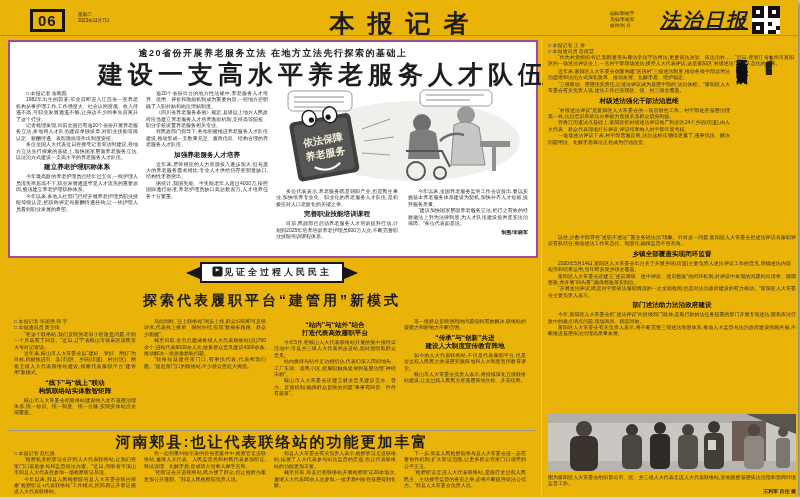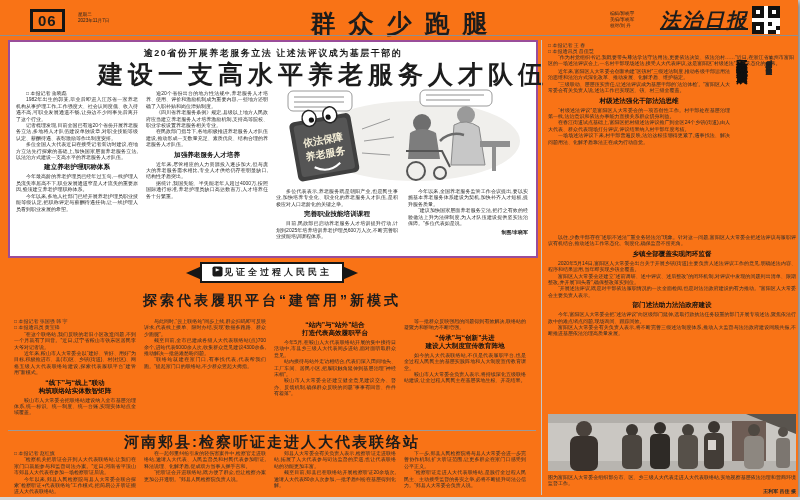--- a/index.html
+++ b/index.html
@@ -1,16 +1,16 @@
 <!DOCTYPE html>
 <html><head>
 <meta charset="utf-8">
 <style>
   html,body{margin:0;padding:0;background:#d6d6d6;}
-  #page{position:relative;width:798px;height:497px;background:#f97316;overflow:hidden;
+  #page{position:relative;width:798px;height:497px;background:#eab308;overflow:hidden;
         font-family:"Liberation Sans",sans-serif;color:#1c1c1c;box-shadow:2px 2px 5px rgba(0,0,0,.45);}
   .abs{position:absolute;}
   
   #hdr-num{left:30px;top:9px;border:3px solid #141414;font-weight:bold;font-size:15px;padding:0 5px;letter-spacing:1px;}
   #hdr-date{left:78px;top:12px;font-size:4.6px;line-height:6px;color:#222;}
   #hdr-title{left:249px;top:7px;width:300px;text-align:center;font-size:25px;font-weight:900;letter-spacing:13px;text-indent:13px;}
   #hdr-staff{left:610px;top:11px;font-size:4.6px;line-height:6px;color:#222;}
   #hdr-paper{left:660px;top:7px;font-size:20px;font-weight:bold;font-family:"DejaVu Serif",serif;font-style:italic;letter-spacing:2px;text-decoration:underline;}
   #hdr-rule{left:0;top:35px;width:798px;height:1px;background:#8f8f8f;}
   
@@ -60,21 +60,21 @@
 </head>
 <body>
 
 <div id="page">
 
   <div class="abs" id="hdr-num">06</div>
   <div class="abs" id="hdr-date">
     <div>星期二</div>
     <div>2023年11月7日</div>
   </div>
-  <div class="abs" id="hdr-title">群众少跑腿</div>
+  <div class="abs" id="hdr-title">本报记者</div>
   <div class="abs" id="hdr-staff">
     <div>编辑/郭晓宇</div>
     <div>美编/李晓军</div>
     <div>校对/刘 丹</div>
   </div>
   <div class="abs" id="hdr-paper">法治日报</div>
   <div class="abs" style="left:752px;top:6px;">
     <svg width="28" height="28" viewBox="0 0 7 7" shape-rendering="crispEdges">
       <rect width="7" height="7" fill="#fff"></rect>
       <path fill="#111" d="M0 0h3v3H0zM4 0h3v3H4zM0 4h3v3H0z M1 1h1v1H1z"></path>
@@ -83,21 +83,21 @@
       <rect x="1" y="5" width="1" height="1" fill="#fff"></rect>
       <rect x="4" y="4" width="1" height="1" fill="#111"></rect>
         <rect x="6" y="5" width="1" height="1" fill="#111"></rect>
       <rect x="5" y="6" width="1" height="1" fill="#111"></rect>
         <rect x="4" y="6" width="1" height="1" fill="#111"></rect>
     </svg>
   </div>
   <div class="abs" id="hdr-rule"></div>
 
   <div class="abs" id="lead-box">
-    <div class="abs" id="lead-kicker">逾20省份开展养老服务立法 让述法评议成为基层干部的</div>
+    <div class="abs" id="lead-kicker">逾20省份开展养老服务立法 在地方立法先行探索的基础上</div>
     <div class="abs" id="lead-headline">建设一支高水平养老服务人才队伍</div>
 
     <div class="abs lead-col t5" id="lead-col1">
       <div>
           <p class="para">□ 本报记者 蒲晓磊</p>
           <p class="para">1982年出生的郭某,毕业后即进入江苏省一家养老机构从事护理工作,工作强度大、社会认同度低、收入待遇不高,可职业发展通道不畅,让身边不少同事先后离开了这个行业。</p>
           <p class="para">记者梳理发现,目前全国已有逾20个省份开展养老服务立法,多地将人才队伍建设单独设章,对职业技能等级认定、薪酬待遇、表彰激励等作出制度安排。</p>
           <p class="para">多位全国人大代表近日在接受记者采访时建议,在地方立法先行探索的基础上,加快国家层面养老服务立法,以法治方式建设一支高水平的养老服务人才队伍。</p>
         </div>
       <div class="sh">建立养老护理职称体系</div>
@@ -234,21 +234,21 @@
     <div class="sh">“传承”与“创新”共进
 建设人大制度宣传教育阵地</div>
     <div>
         <p class="para">如今的人大代表联络站,不仅是代表履职平台,也是全过程人民民主的基层实践阵地和人大制度宣传教育课堂。</p>
         <p class="para">鞍山市人大常委会负责人表示,将持续深化五级联络站建设,让全过程人民民主在基层落地生根、开花结果。</p>
       </div>
   </div>
 
   <div class="abs" id="mid-rule"></div>
 
-  <div class="abs" id="jx-headline">河南郏县:检察听证走进人大代表联络站</div>
+  <div class="abs" id="jx-headline">河南郏县:也让代表联络站的功能更加丰富</div>
   <div class="abs jx-col t5" id="jx-col1">
     <div class="byl">□ 本报记者 赵红旗</div>
     <div>
         <p class="para">“检察机关把听证会开到人大代表联络站,让我们在家门口就能参与和监督司法办案。”近日,河南省平顶山市郏县人大代表在参加一场检察听证后说。</p>
         <p class="para">今年以来,郏县人民检察院与县人大常委会联合探索“检察听证+代表联络站”工作模式,把简易公开听证搬进人大代表联络站。</p>
       </div>
   </div>
   <div class="abs jx-col t5" id="jx-col2">
     <div>
         <p class="para">在一起邻里纠纷引发的轻伤害案件中,检察官走进联络站,邀请人大代表、人民监督员和村民代表参加听证,释法说理、化解矛盾,促成双方当事人握手言和。</p>

